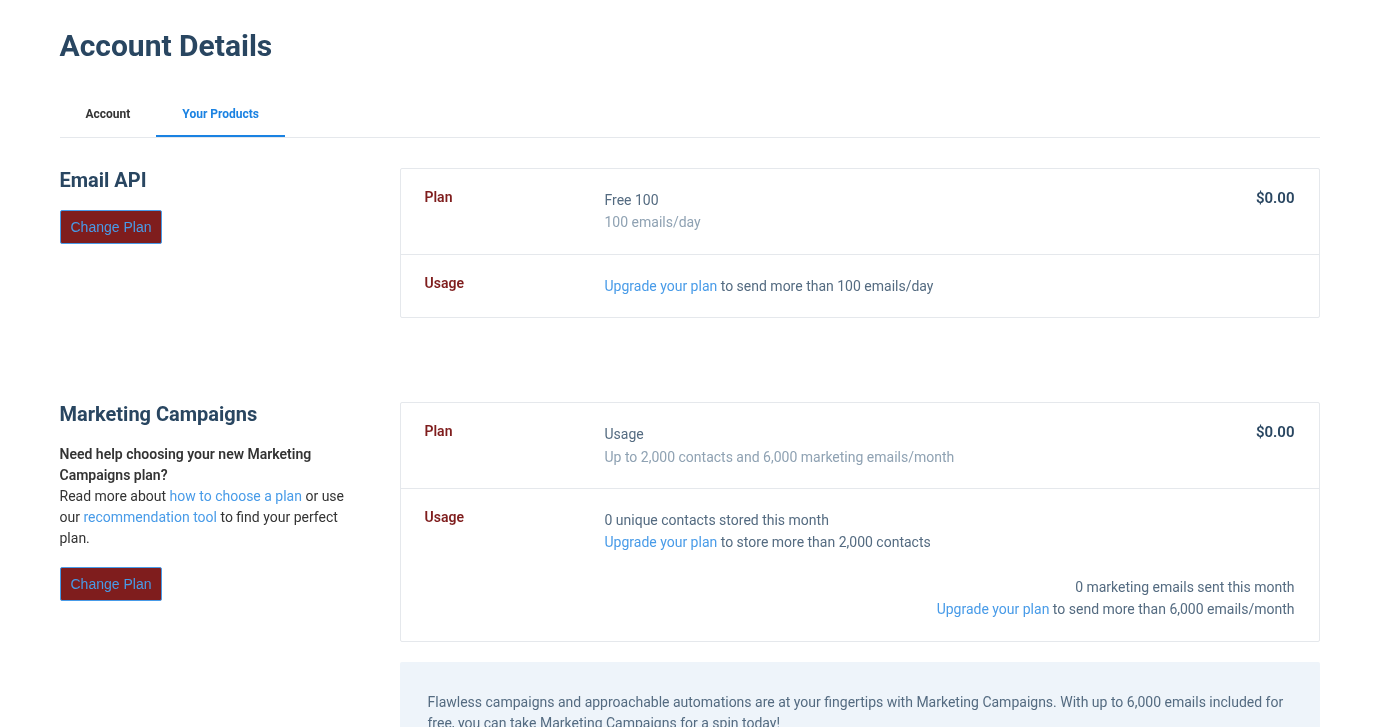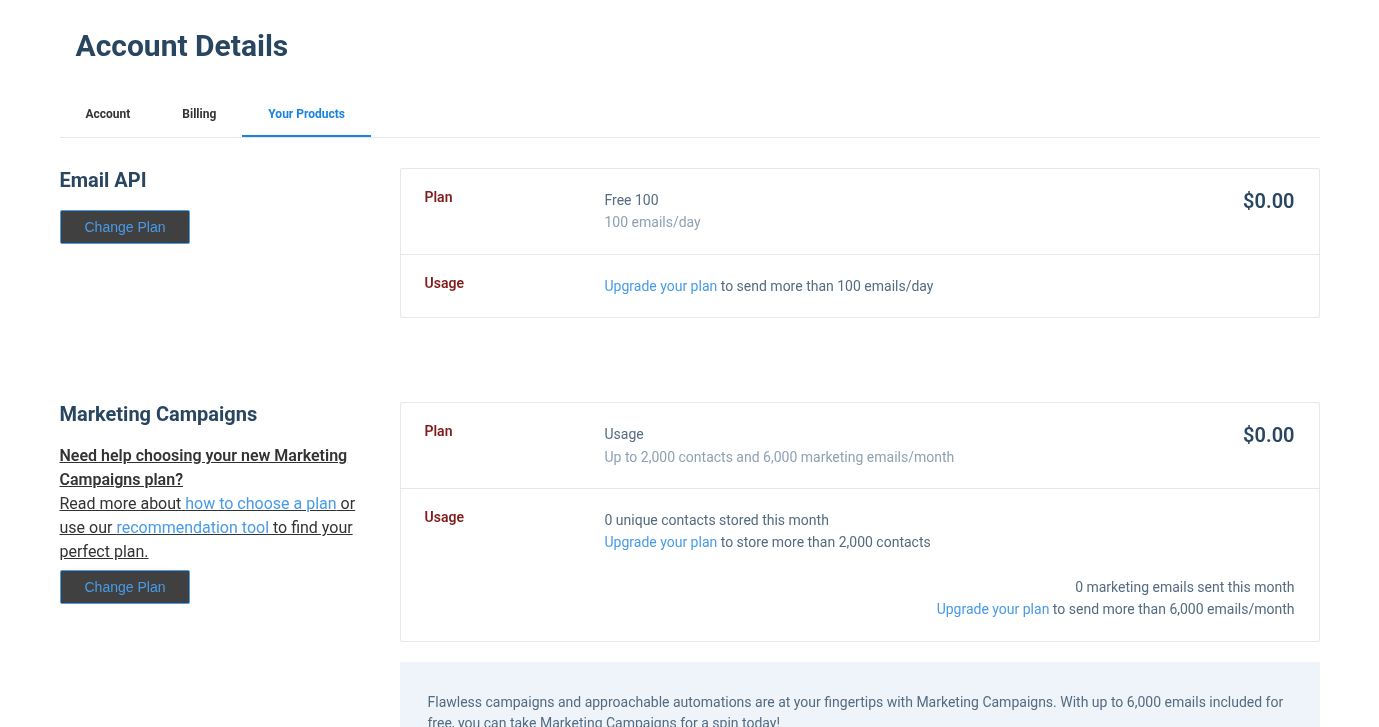--- a/index.html
+++ b/index.html
@@ -11,21 +11,21 @@
   }
   .container {
     max-width: 1260px;
     margin: 0 auto;
     padding: 20px 0 40px;
   }
   h1.page-title {
     font-size: 30px;
     font-weight: 700;
     color: #294661;
-    margin: 8px 0 30px 16px;
+    margin: 8px 0 30px 0;
   }
   .tabs {
     display: flex;
     border-bottom: 1px solid #e5e8ec;
     margin-bottom: 30px;
   }
   .tab {
     padding: 14px 26px;
     font-size: 12px;
     color: #333;
@@ -48,40 +48,39 @@
   .right-col {
     flex: 1;
   }
   h2.section-title {
     font-size: 20px;
     font-weight: 700;
     color: #294661;
     margin-bottom: 18px;
   }
   .help-text {
-    font-size: 16px;
+    font-size: 14px;
     color: #333;
     line-height: 1.5;
-    margin-bottom: 6px;
-    text-decoration: underline;
+    margin-bottom: 18px;
   }
   .help-text strong {
     font-weight: 600;
   }
   .link {
     color: #489be8;
     cursor: pointer;
     text-decoration: none;
   }
   .btn-outline {
     display: inline-block;
     border: 1px solid #489be8;
-    background: #404040;
+    background: #7f1d1d;
     color: #489be8;
-    padding: 8px 24px;
+    padding: 8px 10px;
     font-size: 14px;
     border-radius: 2px;
     cursor: pointer;
   }
   .card {
     border: 1px solid #e5e8ec;
     border-radius: 2px;
   }
   .card-row {
     display: flex;
@@ -101,21 +100,21 @@
     font-size: 14px;
     line-height: 1.6;
   }
   .card-content .primary-text { color: #546b81; }
   .card-content .muted { color: #8fa2b3; }
   .card-price {
     flex: 0 0 80px;
     text-align: right;
     font-weight: 600;
     color: #294661;
-    font-size: 20px;
+    font-size: 15px;
   }
   .usage-block { margin-bottom: 22px; }
   .usage-block:last-child { margin-bottom: 0; text-align: right; }
   .promo-box {
     background: #eef4fa;
     border-radius: 2px;
     padding: 30px 28px;
     margin-top: 20px;
   }
   .promo-title {
@@ -133,21 +132,20 @@
 </style>
 </head>
 <body>
 
 <div class="container">
 
   <h1 class="page-title">Account Details</h1>
 
   <div class="tabs">
     <div class="tab">Account</div>
-    <div class="tab">Billing</div>
     <div class="tab active">Your Products</div>
   </div>
 
   <div class="product-section">
     <div class="left-col">
       <h2 class="section-title">Email API</h2>
       <button class="btn-outline">Change Plan</button>
     </div>
     <div class="right-col">
       <div class="card">

